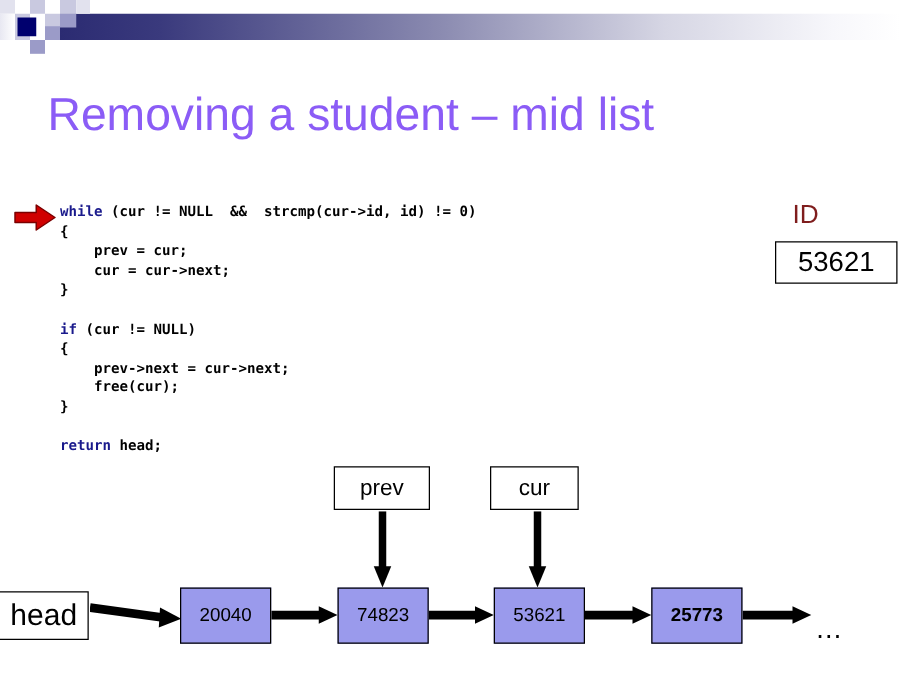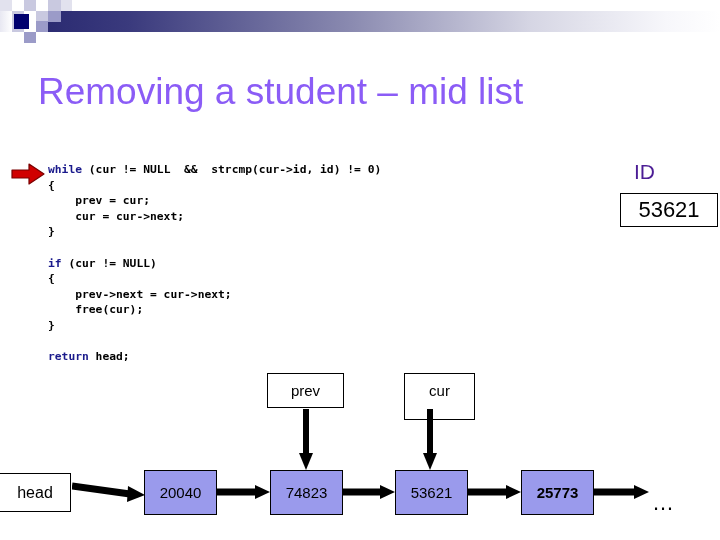--- a/index.html
+++ b/index.html
@@ -67,60 +67,60 @@
     letter-spacing: 0px;
   }
   #code .kw { color: #1a1a8c; }
   .blank-line { height: 15.6px; }
 
   
   #id-label {
     position: absolute;
     left: 634px; top: 160px;
     font-size: 21px;
-    color: #4c1d95;
+    color: #7f1d1d;
   }
   #id-box {
     position: absolute;
     left: 620px; top: 193px;
     width: 98px; height: 34px;
     border: 1px solid #000;
     background: #ffffff;
     box-sizing: border-box;
     font-size: 22px;
     line-height: 32px;
     text-align: center;
     color: #000;
   }
 
   
   .ptr-box {
     position: absolute;
     border: 1px solid #000;
     background: #ffffff;
     box-sizing: border-box;
-    font-size: 15px;
+    font-size: 18px;
     text-align: center;
     color: #000;
   }
   #ptr-prev { left: 267px; top: 373px; width: 77px; height: 35px; line-height: 33px; }
-  #ptr-cur  { left: 392px; top: 373px; width: 71px; height: 47px; line-height: 33px; margin-left: 12px; }
+  #ptr-cur  { left: 392px; top: 373px; width: 71px; height: 35px; line-height: 33px; }
 
   
   .down-arrow { position: absolute; }
 
   
   #head-box {
     position: absolute;
     left: -1px; top: 473px;
     width: 72px; height: 39px;
     border: 1px solid #000;
     background: #ffffff;
     box-sizing: border-box;
-    font-size: 16px;
+    font-size: 24px;
     line-height: 37px;
     text-align: center;
     color: #000;
   }
   .node {
     position: absolute;
     top: 470px;
     width: 73px; height: 45px;
     border: 1px solid #000;
     background: #9a9aec;

